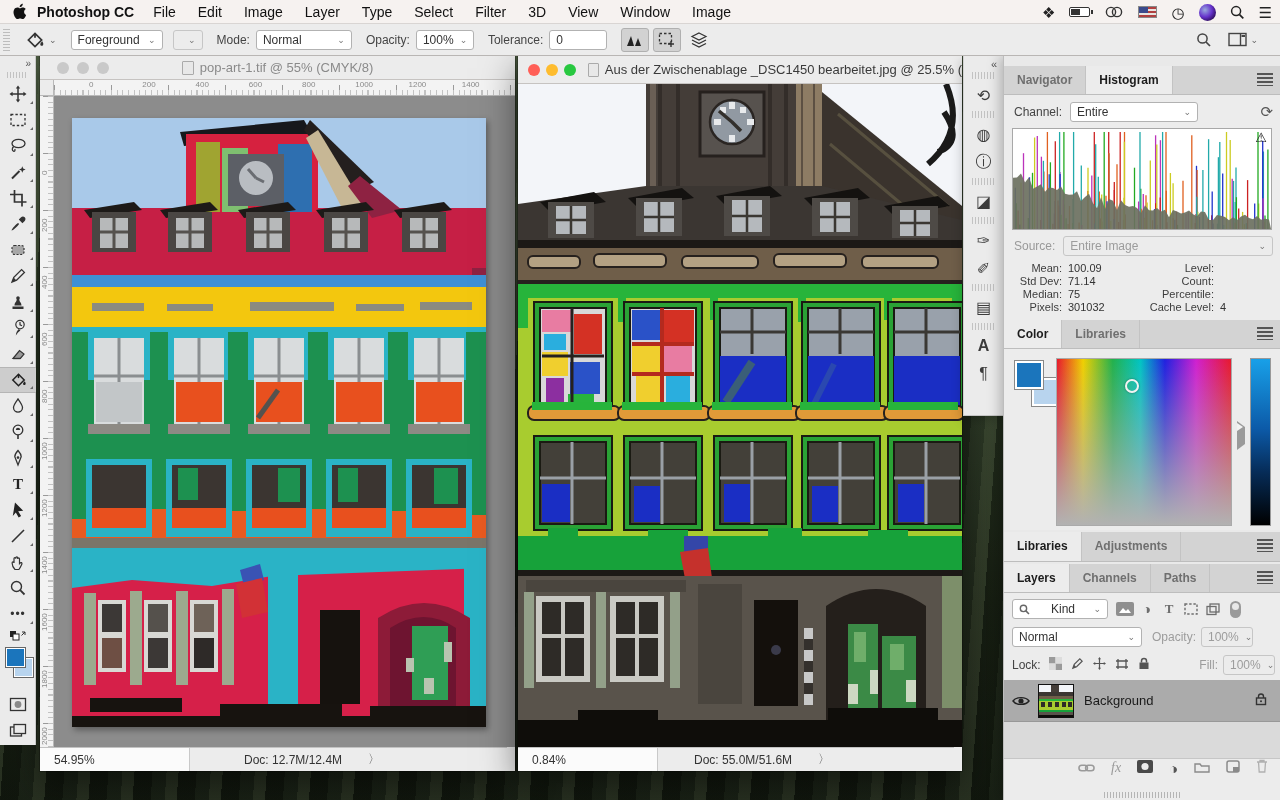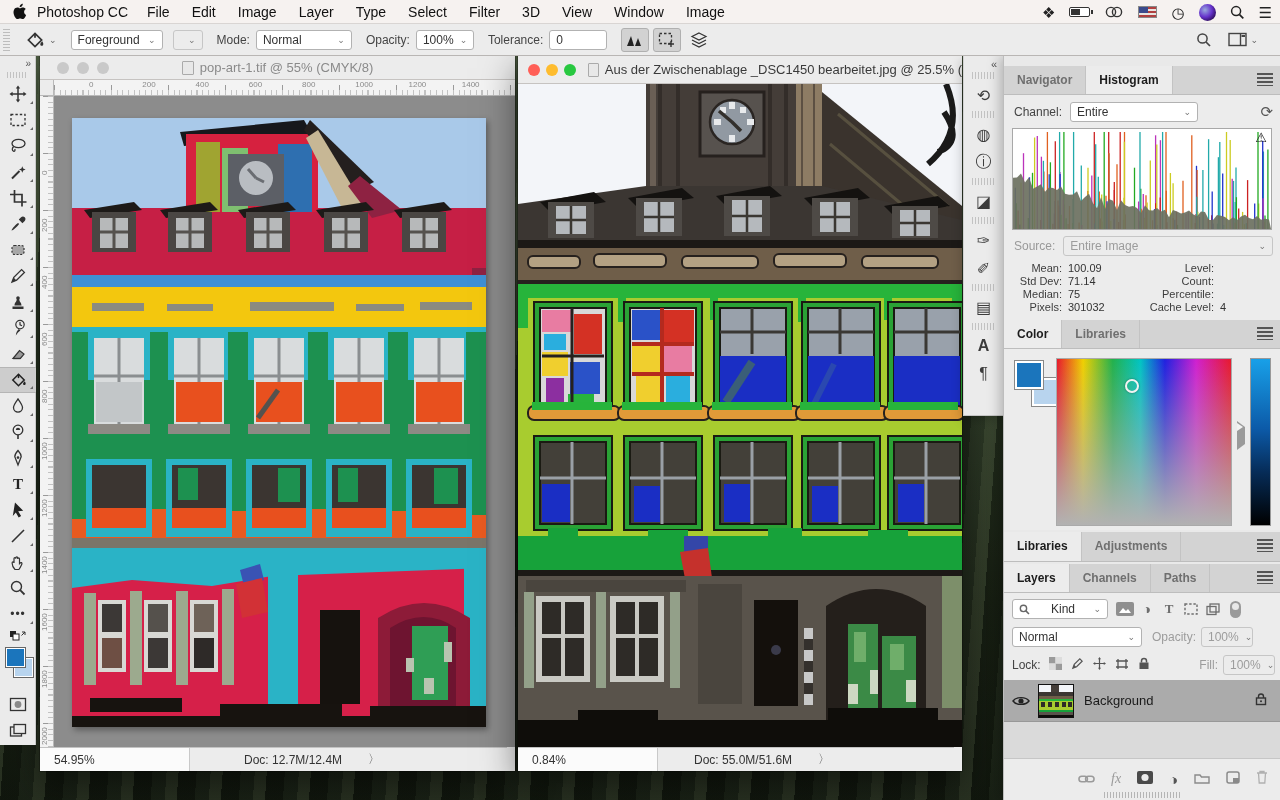--- a/index.html
+++ b/index.html
@@ -4,21 +4,21 @@
 <style>
   *{margin:0;padding:0;box-sizing:border-box}
   html,body{width:1280px;height:800px;overflow:hidden}
   body{position:relative;font-family:"Liberation Sans",sans-serif;color:#333;
     background:
       repeating-linear-gradient(94deg, rgba(110,130,90,.28) 0 12px, rgba(25,35,20,.30) 12px 30px, rgba(70,90,60,.22) 30px 44px),
       linear-gradient(180deg,#55644a 0%,#2c3826 40%,#161c12 75%,#0d110b 100%);}
   .abs{position:absolute}
   
   #menubar{left:0;top:0;width:1280px;height:24px;background:#f6f2f0;border-bottom:1px solid #d9d5d3;display:flex;align-items:center;font-size:14px;color:#111;z-index:50}
-  #menubar .appname{font-weight:normal;margin:0 8px 0 10px}
+  #menubar .appname{font-weight:bold;margin:0 8px 0 10px}
   .mitems{display:flex}
   .mitem{padding:0 11px;cursor:default}
   #menustatus{position:absolute;right:8px;top:0;height:24px;display:flex;align-items:center;gap:14px;color:#222}
   .batt{width:21px;height:10px;border:1px solid #333;border-radius:2px;position:relative;background:#fff}
   .batt i{position:absolute;left:1px;top:1px;bottom:1px;width:9px;background:#333;display:block}
   .batt:after{content:"";position:absolute;right:-4px;top:2px;width:2px;height:4px;background:#333}
   .usflag{width:19px;height:12px;position:relative;background:repeating-linear-gradient(180deg,#b04040 0 2px,#e8e4e0 2px 4px);border:1px solid #888}
   .usflag i{position:absolute;left:0;top:0;width:9px;height:6px;background:#3a4a8c;display:block}
   .siri{width:17px;height:17px;border-radius:50%;background:radial-gradient(circle at 35% 35%,#9ad,#63c 45%,#316 75%,#103)}
   .glyphicon{font-size:15px;line-height:1}
@@ -1191,21 +1191,21 @@
         <svg width="12" height="14" viewBox="0 0 12 13">
             <rect x="1.5" y="5.5" width="9" height="6.5" fill="none" stroke="#333" stroke-width="1.4"></rect>
             <path d="M3.5 5.5v-1.5a2.5 2.5 0 0 1 5 0v1.5" fill="none" stroke="#333" stroke-width="1.4"></path>
             <circle cx="6" cy="8.8" r="1" fill="#333"></circle>
           </svg>
       </span>
     </div>
     <div class="abs" style="left:0;top:158px;width:277px;height:46px;background:#dadada"></div>
   </div>
 
-  <div class="abs" style="left:0;top:702px;width:277px;height:30px;background:#ececec;border-top:1px solid #c6c6c6;display:flex;align-items:flex-end;padding-left:74px">
+  <div class="abs" style="left:0;top:702px;width:277px;height:30px;background:#ececec;border-top:1px solid #c6c6c6;display:flex;align-items:flex-start;padding-left:74px">
     <span class="bicons">
       <span><svg width="17" height="10" viewBox="0 0 18 10">
             <rect x="1" y="2" width="9" height="6" rx="3" fill="none" stroke="#9a9a9a" stroke-width="1.6"></rect>
             <rect x="8" y="2" width="9" height="6" rx="3" fill="none" stroke="#9a9a9a" stroke-width="1.6"></rect>
           </svg></span>
       <span style="font-style:italic;font-size:14px;color:#9a9a9a;font-family:'Liberation Serif',serif">fx</span>
       <span><svg width="16" height="13" viewBox="0 0 16 13">
             <rect width="16" height="13" rx="2" fill="#4a4a4a"></rect>
             <circle cx="8" cy="6.5" r="3.6" fill="#ececec"></circle>
           </svg></span>

